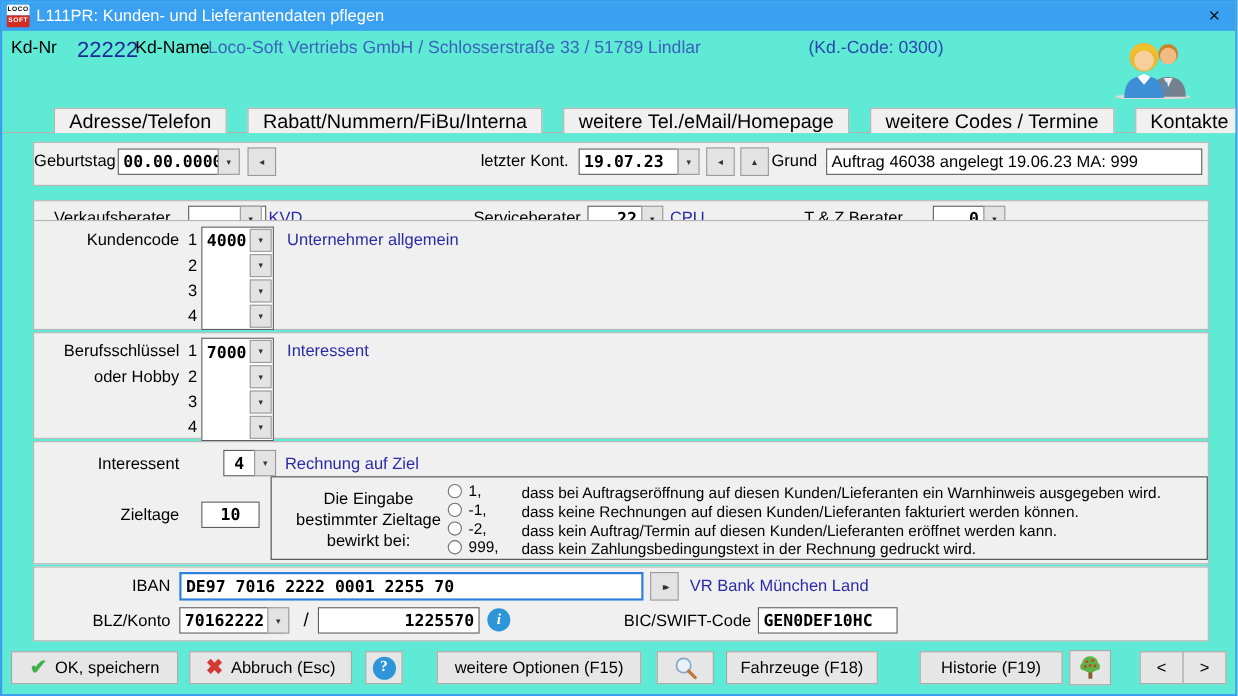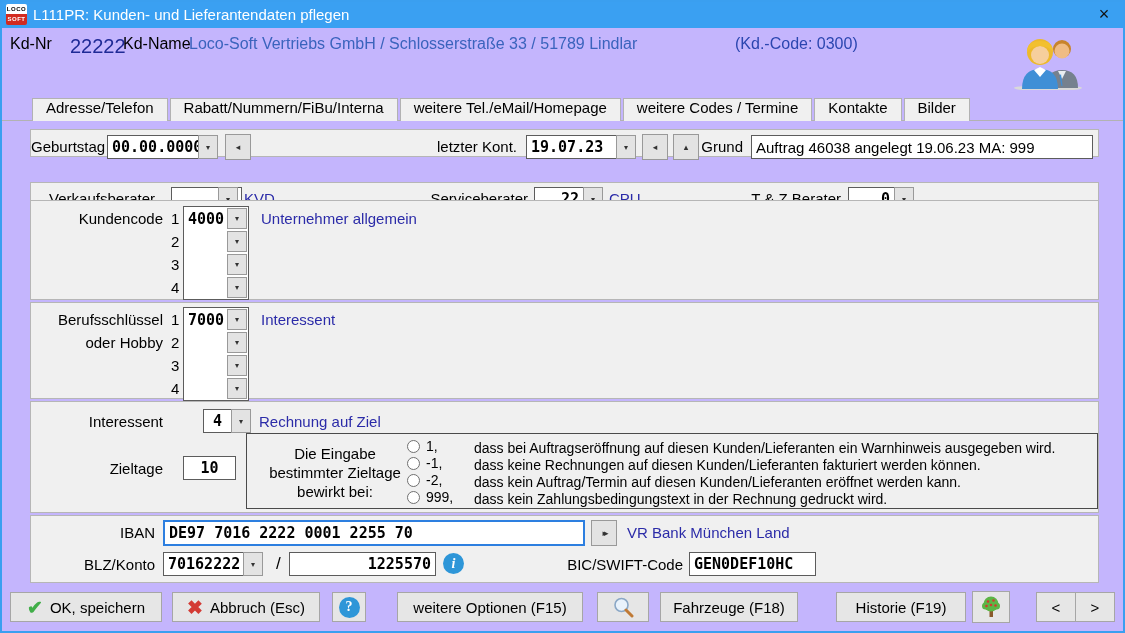--- a/index.html
+++ b/index.html
@@ -1,37 +1,37 @@
 <!DOCTYPE html>
 <html><head>
 <meta charset="utf-8">
 <style>
   html,body{margin:0;padding:0;background:#cfcfcf;}
   *{box-sizing:border-box;}
-  .win{position:relative;width:1125px;height:633px;background:#c4b5fd;
+  .win{position:relative;width:1125px;height:633px;background:#5eead4;
        border:2px solid #3a9ff0;font-family:"Liberation Sans",sans-serif;overflow:hidden;}
   .titlebar{position:absolute;top:-2px;left:-2px;width:1125px;height:28px;background:#3aa0f2;
             display:flex;align-items:center;padding:0 6px;}
   .logo{width:21px;height:21px;border-radius:2px;overflow:hidden;display:flex;flex-direction:column;
         font:bold 6px "Liberation Sans",sans-serif;text-align:center;margin-right:6px;flex:none;}
   .logo span{display:block;line-height:10.5px;letter-spacing:.5px;}
   .logo .lt{background:#fff;color:#000;}
   .logo .lb{background:#d22b20;color:#fff;}
   .title{color:#fff;font-size:15px;}
   .close{margin-left:auto;color:#111;font-size:18px;width:30px;text-align:center;cursor:default;}
   .lbl{position:absolute;font-size:15px;color:#000;white-space:nowrap;}
   .r{text-align:right;}
   .blue{color:#2b2ba8;}
   .hdrval{color:#1f2a96;}
   .hdrname{color:#3a63bd;}
   .kdcode{color:#2b46b0;}
   .tabline{position:absolute;top:118px;left:0;width:100%;border-top:1px solid #b2b2b2;z-index:1;}
   .tabs{position:absolute;top:94px;left:30px;height:25px;display:flex;align-items:flex-end;z-index:2;}
   .tab{height:23px;padding:0 13px;background:#f0f0f0;border:1px solid #b2b2b2;border-bottom:none;
-       display:flex;align-items:flex-start;font-size:15px;margin-right:2px;white-space:nowrap;}
+       display:flex;align-items:center;font-size:18px;margin-right:2px;white-space:nowrap;margin-left:17px;}
   .tab.active{height:26px;background:#fff;}
   .sec{position:absolute;left:28px;width:1069px;border:1px solid #b6b6b6;background:#f0f0f0;}
   .fld{position:absolute;height:24px;background:#fff;border:1px solid #5c5c5c;
        font:bold 15px "DejaVu Sans Mono",monospace;color:#000;display:flex;align-items:center;
        padding:0 4px;white-space:pre;}
   .fld.reg{font:15px "Liberation Sans",sans-serif;}
   .fld.re{justify-content:flex-end;}
   .fld.ce{justify-content:center;}
   .dd{position:absolute;width:20px;height:24px;background:#e3e3e3;border:1px solid #999;
       display:flex;align-items:center;justify-content:center;font-size:8px;color:#333;}
@@ -104,21 +104,21 @@
       </div>
     <div class="tab">
         <span>Kontakte</span>
       </div>
     <div class="tab">
         <span>Bilder</span>
       </div>
 
   </div>
 
-  <div class="sec" style="top:127px;height:28px;padding-left:40px;">
+  <div class="sec" style="top:127px;height:40px;padding-left:40px;">
     <span class="lbl r" style="left:0;top:8px;width:72px;">Geburtstag</span>
     <div class="fld" style="left:76px;top:5px;width:92px;">00.00.0000</div>
     <div class="dd" style="left:167px;top:5px;">▾</div>
     <div class="sq" style="left:194px;top:4px;">◂</div>
     <span class="lbl r" style="left:300px;top:8px;width:186px;">letzter Kont.</span>
     <div class="fld" style="left:495px;top:5px;width:91px;">19.07.23</div>
     <div class="dd" style="left:585px;top:5px;">▾</div>
     <div class="sq" style="left:611px;top:4px;">◂</div>
     <div class="sq" style="left:642px;top:4px;">▴</div>
     <span class="lbl r" style="left:650px;top:8px;width:62px;">Grund</span>
@@ -127,21 +127,21 @@
 
   <div class="sec" style="top:180px;height:35px;">
     <span class="lbl r" style="left:0;top:7px;width:124px;">Verkaufsberater</span>
     <div class="fld re" style="left:140px;top:4px;width:71px;">15</div>
     <div class="dd" style="left:187px;top:4px;">▾</div>
     <span class="lbl blue" style="left:213px;top:7px;">KVD</span>
     <span class="lbl r" style="left:330px;top:7px;width:167px;">Serviceberater</span>
     <div class="fld re" style="left:503px;top:4px;width:50px;">22</div>
     <div class="dd" style="left:552px;top:4px;">▾</div>
     <span class="lbl blue" style="left:578px;top:7px;">CPU</span>
-    <span class="lbl r" style="left:680px;top:7px;width:130px;">T &amp; Z Berater</span>
+    <span class="lbl r" style="left:680px;top:7px;width:130px;text-align:center;">T &amp; Z Berater</span>
     <div class="fld re" style="left:817px;top:4px;width:47px;">0</div>
     <div class="dd" style="left:863px;top:4px;">▾</div>
   </div>
 
   <div class="sec" style="top:198px;height:100px;">
     <span class="lbl r" style="left:0;top:9px;width:132px;">Kundencode</span>
     <span class="lbl" style="left:140px;top:9px;">1</span>
     <span class="lbl" style="left:140px;top:32px;">2</span>
     <span class="lbl" style="left:140px;top:55px;">3</span>
     <span class="lbl" style="left:140px;top:78px;">4</span>

